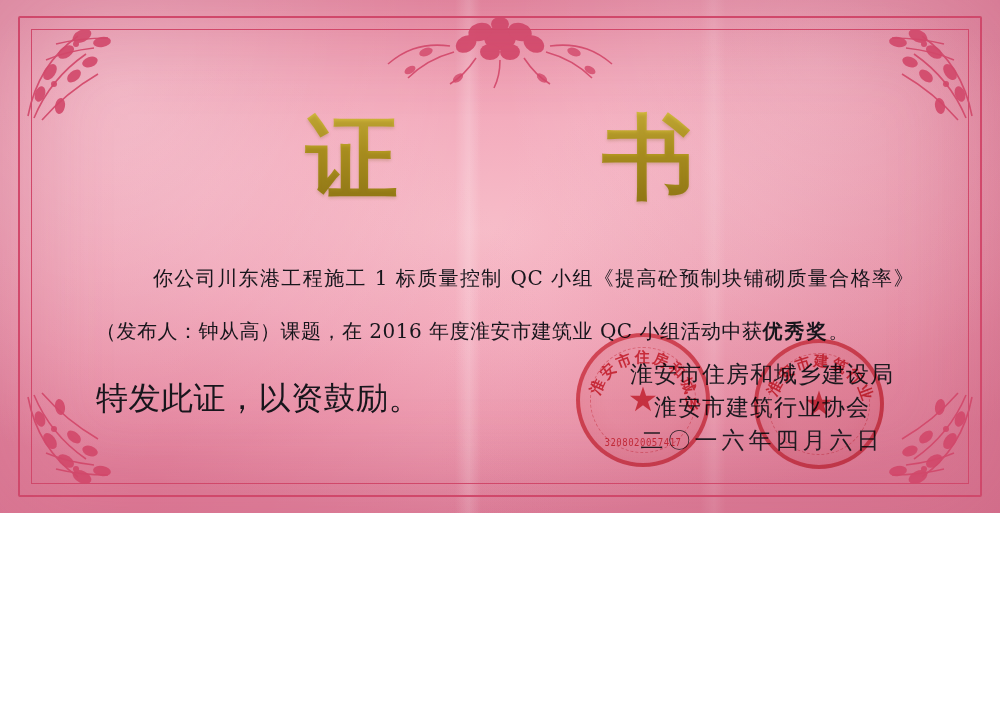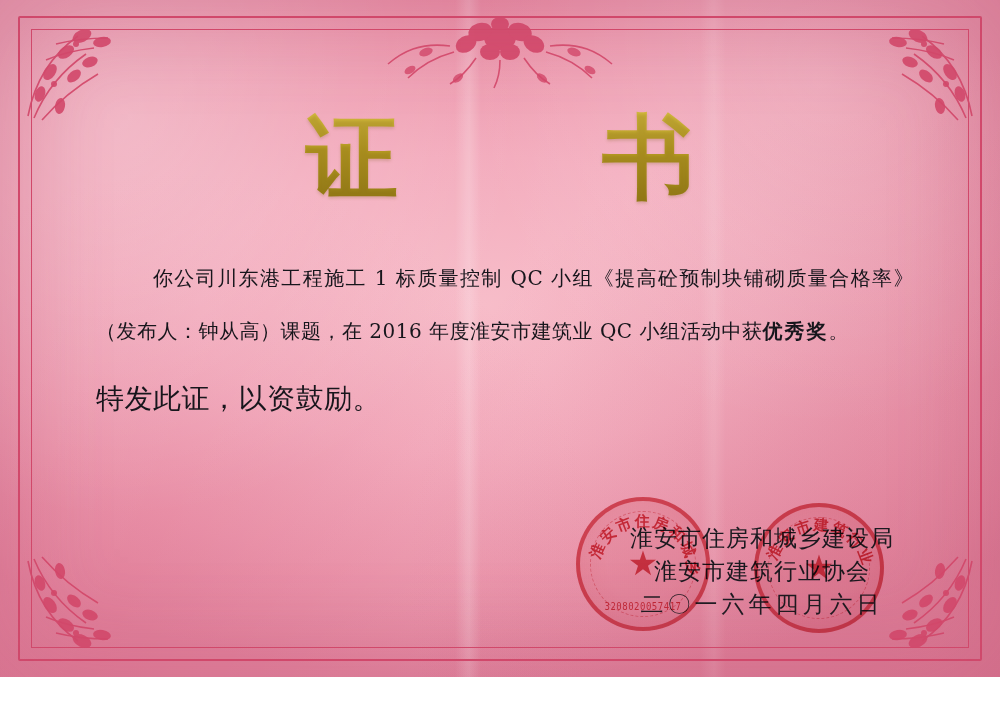--- a/index.html
+++ b/index.html
@@ -9,21 +9,21 @@
   body {
     width: 1000px;
     height: 715px;
     overflow: hidden;
     font-family: "Liberation Serif", serif;
   }
 
   #certificate {
     position: relative;
     width: 1000px;
-    height: 677px;
+    height: 513px;
     background:
       radial-gradient(ellipse 70% 55% at 48% 45%, #f7b9c6 0%, #f3a8ba 40%, #eb93a9 72%, #e07f99 100%);
     overflow: hidden;
   }
 
   
   .paper-tex {
     position: absolute;
     inset: 0;
     background-image:
@@ -125,21 +125,21 @@
     text-justify: inter-ideograph;
     letter-spacing: 0.5px;
   }
   .para .indent { display: inline-block; width: 56px; }
   .award-name {
     font-weight: bold;
     font-family: "DejaVu Serif", serif;
     letter-spacing: 2px;
   }
   .para2 {
-    font-size: 28px;
+    font-size: 32px;
     line-height: 53px;
     margin-top: 14px;
     letter-spacing: 0.5px;
   }
 
   
   .signature {
     position: absolute;
     right: 106px;
     bottom: 56px;

